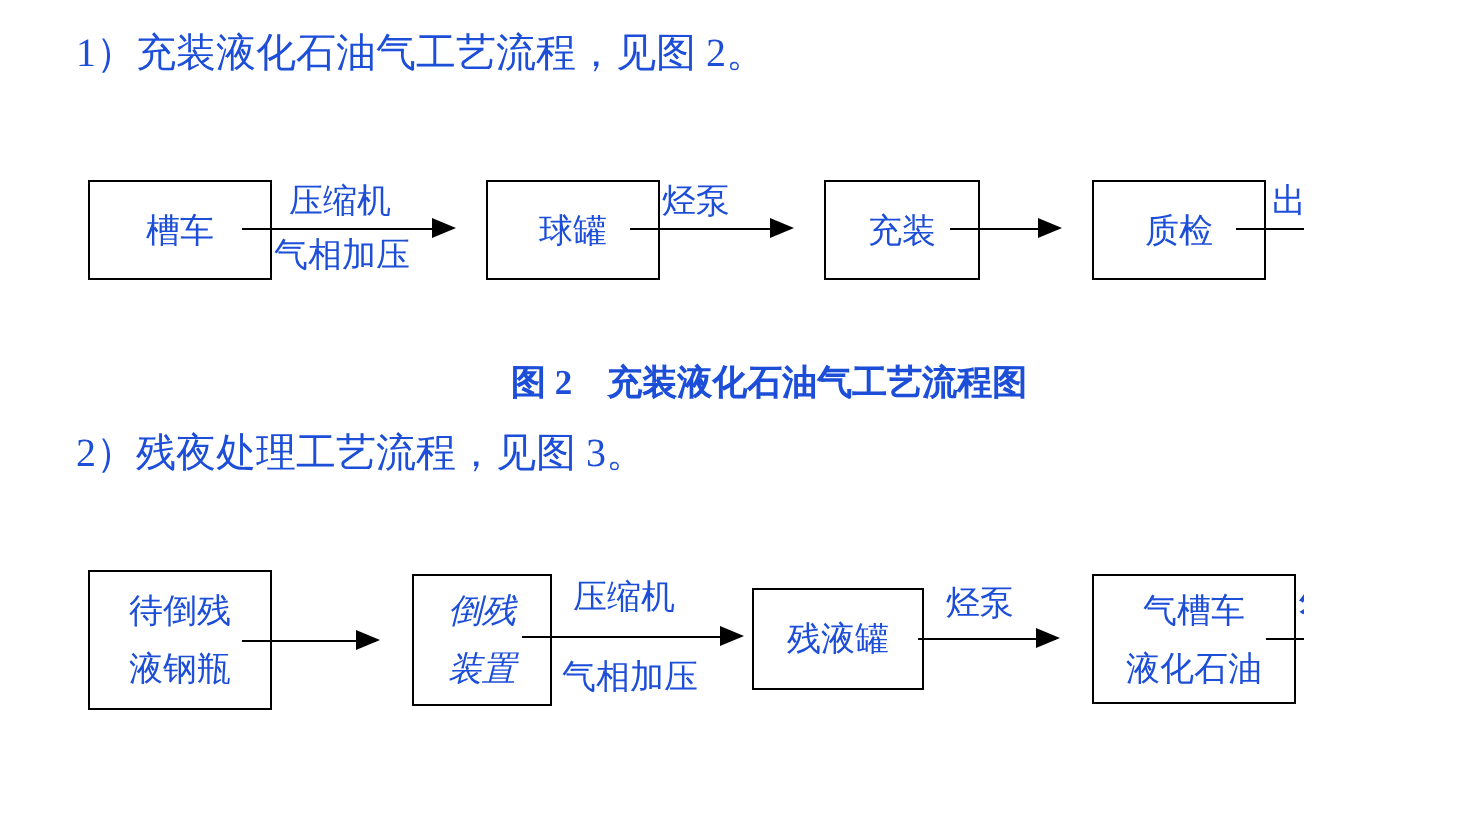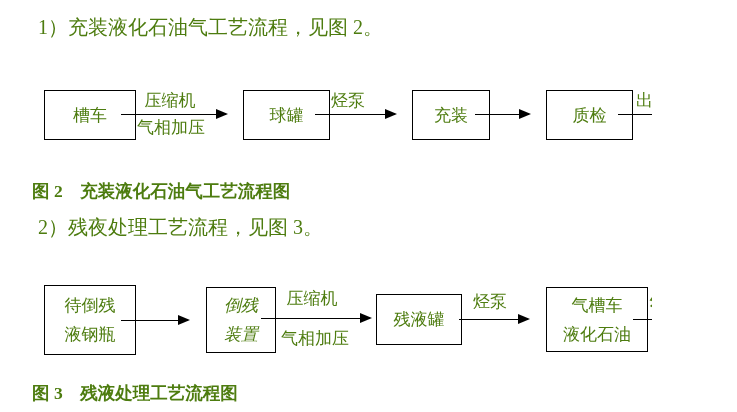--- a/index.html
+++ b/index.html
@@ -1,38 +1,38 @@
 <!DOCTYPE html>
 <html><head>
 <meta charset="utf-8">
 <style>
   html, body { margin: 0; padding: 0; background: #ffffff; }
   .page {
     position: relative;
     width: 652px;
     height: 412px;
     background: #ffffff;
-    color: #4d7c0f;
+    color: #1d4ed8;
     font-family: "Liberation Serif", "DejaVu Serif", serif;
     overflow: hidden;
   }
   .body-text {
     position: absolute;
     margin: 0;
     font-size: 20px;
     line-height: 24px;
     white-space: nowrap;
   }
   .caption {
     position: absolute;
     margin: 0;
     width: 737px;
     padding-left: 32px;
     box-sizing: border-box;
-    text-align: left;
+    text-align: center;
     font-weight: bold;
     font-size: 17.5px;
     line-height: 20px;
     white-space: nowrap;
   }
   .fbox {
     position: absolute;
     box-sizing: border-box;
     border: 1.5px solid #000000;
     background: #ffffff;
@@ -139,15 +139,14 @@
 
     <div class="fbox" style="left:530px; top:287px; width:102px; height:65px;">
       <span>气槽车</span>
       <span>液化石油</span>
     </div>
 
     <div class="arrow" style="left:633px; top:319px; width:80px;"></div>
     <span class="edge-label" style="left:667px; top:290px;font-weight:bold;">外运</span>
   </div>
 
-  <p class="caption" style="top:383px;">图 3　残液处理工艺流程图</p>
 
 </div>
 
 </body></html>

